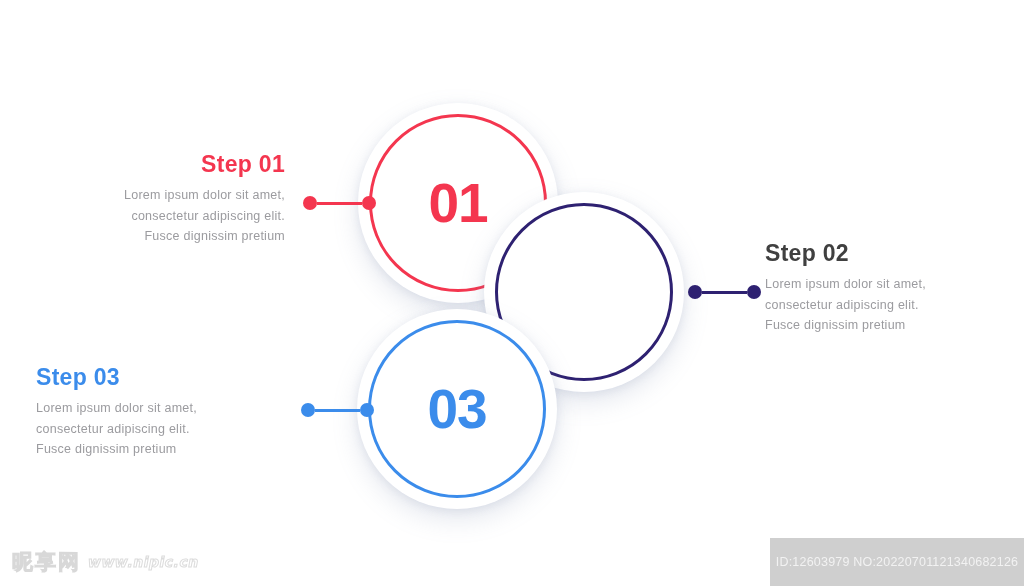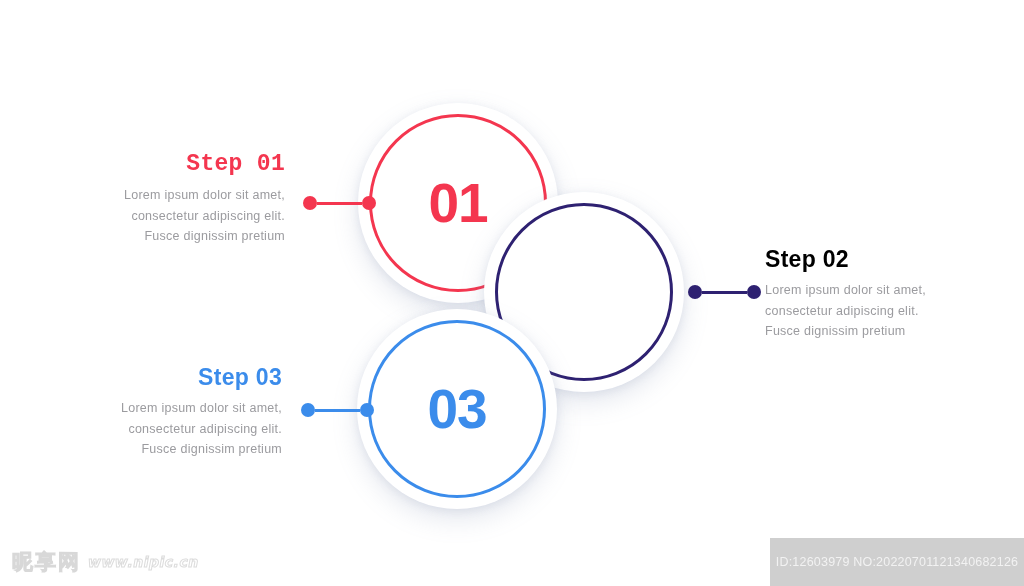--- a/index.html
+++ b/index.html
@@ -96,21 +96,21 @@
   }
   .step-desc {
     font-size: 12.5px;
     line-height: 1.62;
     color: #9b9b9f;
     letter-spacing: 0.25px;
     margin: 0;
   }
   #step-block-01 { left: 25px;  top: 152px; text-align: right; }
   #step-block-02 { left: 765px; top: 241px; text-align: left; }
-  #step-block-03 { left: 22px;  top: 365px; text-align: right; }
+  #step-block-03 { left: 36px;  top: 365px; }
 
   
   #watermark {
     position: absolute;
     left: 12px;
     bottom: 10px;
     z-index: 10;
     display: flex;
     align-items: center;
     gap: 7px;
@@ -152,30 +152,30 @@
     letter-spacing: 0.2px;
     white-space: nowrap;
   }
 </style>
 </head>
 <body>
 
 <div id="stage">
 
   <div class="step-block" id="step-block-01">
-    <div class="step-title" id="step-title-01" style="color: rgb(244, 54, 79); font-family: Liberation Mono, monospace;">Step 01</div>
+    <div class="step-title" id="step-title-01" style="color: rgb(244, 54, 79);">Step 01</div>
     <p class="step-desc" style="color: rgb(155, 155, 159);">
       <span>Lorem ipsum dolor sit amet,</span><br>
       <span>consectetur adipiscing elit.</span><br>
       <span>Fusce dignissim pretium</span>
     </p>
   </div>
 
   <div class="step-block" id="step-block-02">
-    <div class="step-title" id="step-title-02" style="color: #000000; margin-top: 6px;">Step 02</div>
+    <div class="step-title" id="step-title-02" style="color: #404040;">Step 02</div>
     <p class="step-desc" style="color: rgb(155, 155, 159);">
       <span>Lorem ipsum dolor sit amet,</span><br>
       <span>consectetur adipiscing elit.</span><br>
       <span>Fusce dignissim pretium</span>
     </p>
   </div>
 
   <div class="step-block" id="step-block-03">
     <div class="step-title" id="step-title-03" style="color: rgb(59, 140, 235);">Step 03</div>
     <p class="step-desc" style="color: rgb(155, 155, 159);">

